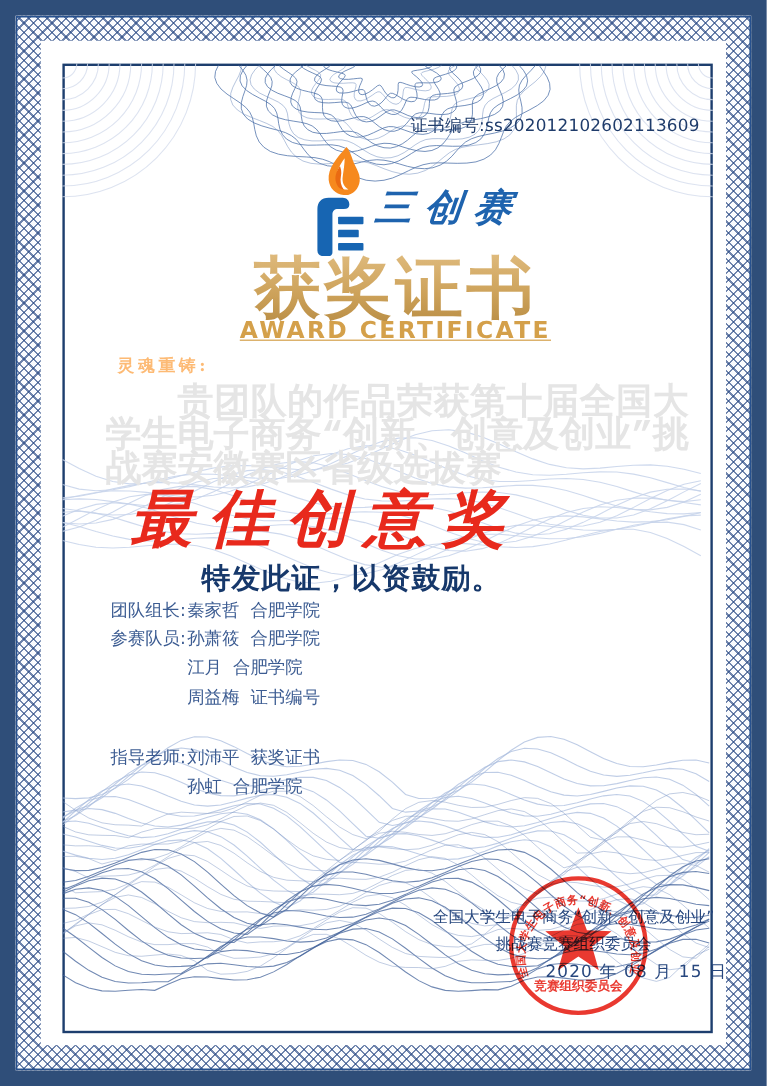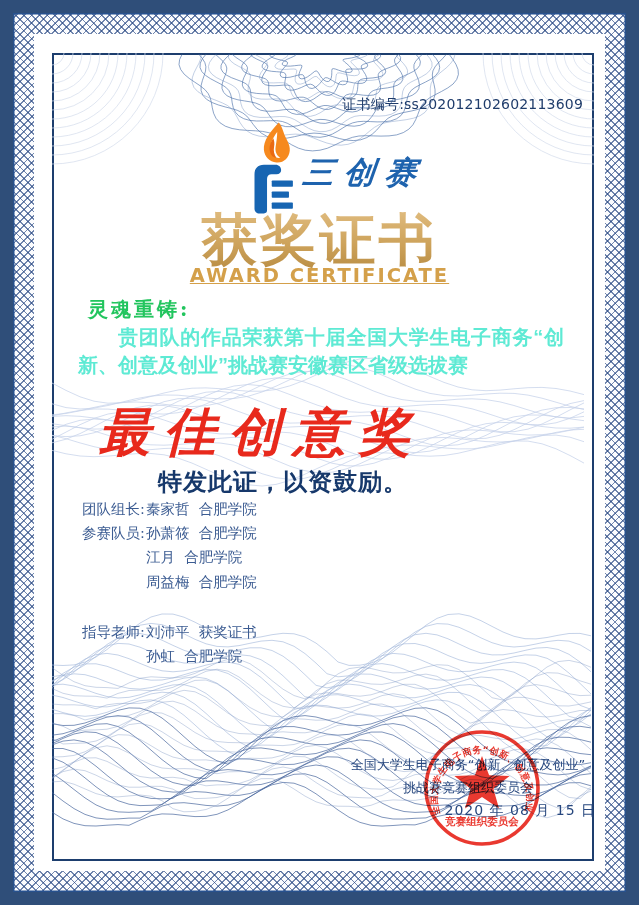--- a/index.html
+++ b/index.html
@@ -19,21 +19,21 @@
   }
   .sheet{position:absolute;inset:34px;background:#ffffff;}
   .inner-border{
     position:absolute;left:52px;top:53px;right:45px;bottom:44px;
     border:2px solid #1d3e6e;box-sizing:border-box;
   }
   #deco{
     position:absolute;left:52px;top:53px;width:542px;height:808px;
     pointer-events:none;z-index:1;
   }
-  .content{position:absolute;inset:0;z-index:2;}
+  .content{position:absolute;inset:0;z-index:2;margin-left:10px;}
 
   .serial{
     position:absolute;top:96px;right:56px;
     font-size:14px;color:#1F3C6B;letter-spacing:0.2px;
   }
   .logo-torch{position:absolute;left:250px;top:121px;width:56px;height:94px;}
   .brand{
     position:absolute;left:303px;top:152px;
     font-family:"DejaVu Serif","Liberation Serif",serif;
     font-size:31px;font-weight:bold;font-style:italic;
@@ -46,26 +46,26 @@
     background:linear-gradient(180deg,#e3c085 0%,#cda25a 55%,#b3873e 100%);
     -webkit-background-clip:text;background-clip:text;color:transparent;
   }
   .subtitle{
     position:absolute;left:0;top:264px;width:639px;text-align:center;
     font-size:19.5px;font-weight:700;letter-spacing:2px;color:#D4A04A;text-decoration:underline;
   }
   .salutation{
     position:absolute;left:88px;top:296px;
     font-family:"DejaVu Serif","Liberation Serif",serif;
-    font-size:20px;font-weight:bold;color:#22c55e;letter-spacing:3px;
+    font-size:14px;font-weight:bold;color:#fdba74;letter-spacing:3px;
   }
   .paragraph{
     position:absolute;left:78px;top:323px;width:486px;
-    font-family:Liberation Sans, sans-serif;
-    font-size:20px;font-weight:bold;color:#5eead4;
+    font-family:Liberation Mono, monospace;
+    font-size:30px;font-weight:bold;color:#e5e5e5;
     line-height:28px;text-indent:2em;text-align:justify;
   }
   .award{
     position:absolute;left:0;top:398px;width:522px;text-align:center;
     font-family:"DejaVu Serif","Liberation Serif",serif;
     font-size:52px;font-weight:bold;font-style:italic;
     color:#E8291C;letter-spacing:13px;
   }
   .closing{
     position:absolute;left:158px;top:466px;
@@ -219,21 +219,21 @@
       <div class="irow">
         <span class="ilabel">团队组长:</span><span class="ival">秦家哲  合肥学院</span>
       </div>
       <div class="irow">
         <span class="ilabel">参赛队员:</span><span class="ival">孙萧筱  合肥学院</span>
       </div>
       <div class="irow">
         <span class="ilabel"></span><span class="ival">江月  合肥学院</span>
       </div>
       <div class="irow">
-        <span class="ilabel"></span><span class="ival">周益梅  合肥学院</span>
+        <span class="ilabel"></span><span class="ival">周益梅  证书编号</span>
       </div>
       <div class="irow gap">
         <span class="ilabel">指导老师:</span><span class="ival">刘沛平  获奖证书</span>
       </div>
       <div class="irow">
         <span class="ilabel"></span><span class="ival">孙虹  合肥学院</span>
       </div>
     </div>
 
     <div class="footer">

